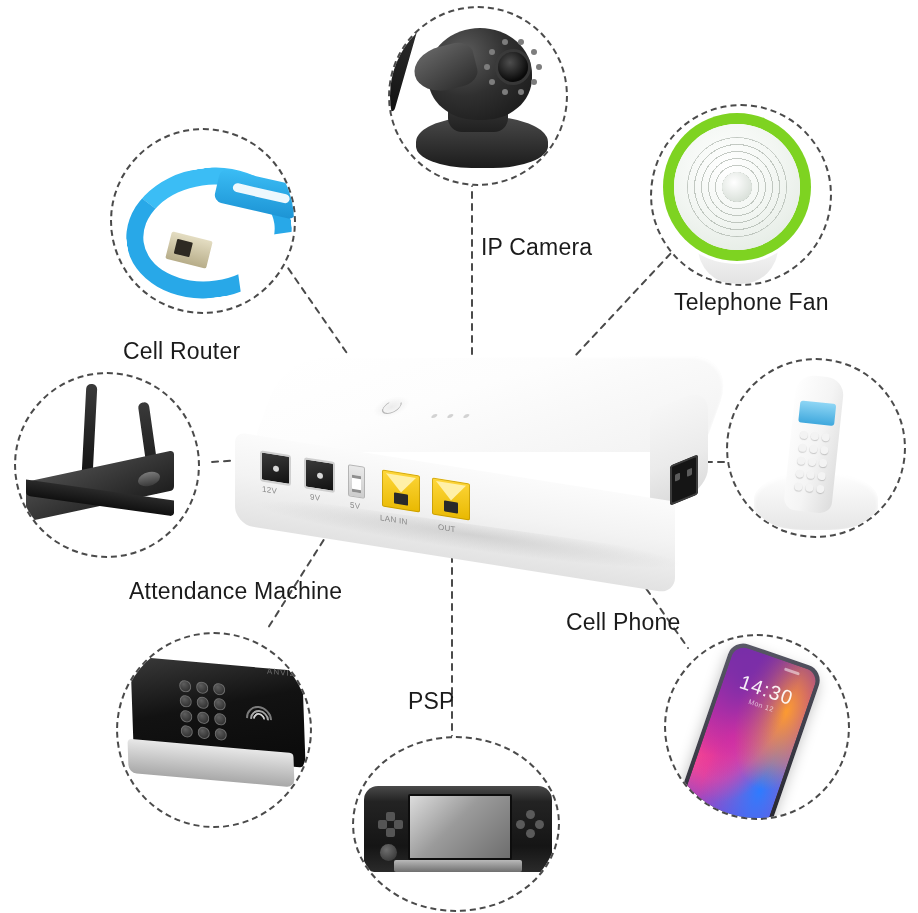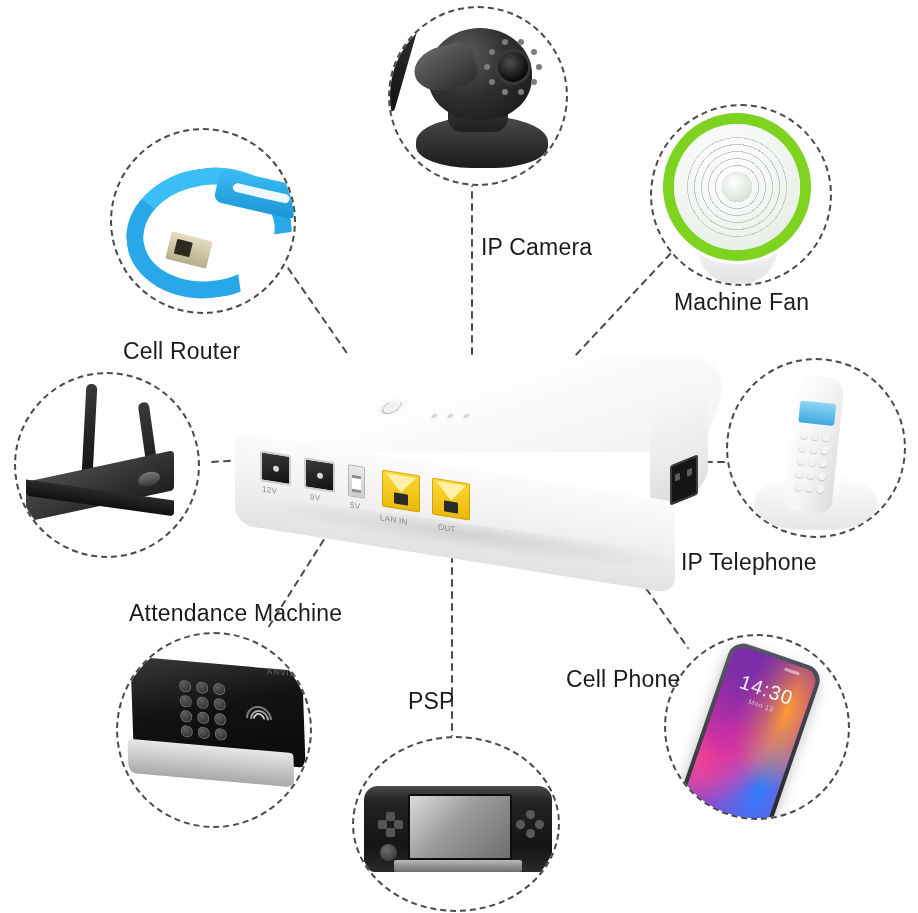--- a/index.html
+++ b/index.html
@@ -679,21 +679,21 @@
 
   <div class="node" style="left:650px; top:104px; width:182px; height:182px;">
     <div class="node-art">
       <div class="fan-stand"></div>
       <div class="fan-body">
         <div class="fan-grill"></div>
         <div class="fan-hub"></div>
       </div>
     </div>
   </div>
-  <div class="label" style="left:674px; top:289px;">Machine Fan</div>
+  <div class="label" style="left:674px; top:289px;">Telephone Fan</div>
 
   <div class="node" style="left:14px; top:372px; width:186px; height:186px;">
     <div class="node-art">
       <div class="rt-ant a1"></div>
       <div class="rt-ant a2"></div>
       <div class="rt-top"></div>
       <div class="rt-front"></div>
       <div class="rt-knob"></div>
     </div>
   </div>
@@ -717,21 +717,20 @@
             <i style="left: 0px; top: 39px;"></i>
             <i style="left: 11px; top: 39px;"></i>
             <i style="left: 22px; top: 39px;"></i>
             <i style="left: 0px; top: 52px;"></i>
             <i style="left: 11px; top: 52px;"></i>
             <i style="left: 22px; top: 52px;"></i>
           </div>
       </div>
     </div>
   </div>
-  <div class="label" style="left:681px; top:549px;">IP Telephone</div>
 
   <div class="node" style="left:116px; top:632px; width:196px; height:196px;">
     <div class="node-art">
       <div class="att-body"></div>
       <div class="att-foot"></div>
       <div class="att-keys">
           <i style="left: 0px; top: 0px;"></i>
           <i style="left: 17px; top: 0px;"></i>
           <i style="left: 34px; top: 0px;"></i>
           <i style="left: 0px; top: 15px;"></i>
@@ -745,34 +744,34 @@
           <i style="left: 34px; top: 45px;"></i>
         </div>
       <div class="att-wave">
           <i style="width: 8px; height: 8px; left: 7px; top: 7px; opacity: 1;"></i>
           <i style="width: 15px; height: 15px; left: 3.5px; top: 3.5px; opacity: 0.78;"></i>
           <i style="width: 22px; height: 22px; left: 0px; top: 0px; opacity: 0.56;"></i>
         </div>
       <div class="att-brand">ANVIZ</div>
     </div>
   </div>
-  <div class="label" style="left:129px; top:600px;text-align:right;">Attendance Machine</div>
+  <div class="label" style="left:129px; top:578px;text-align:right;">Attendance Machine</div>
 
   <div class="node" style="left:664px; top:634px; width:186px; height:186px;">
     <div class="node-art">
       <div class="phone-body">
         <div class="phone-screen">
           <div class="phone-notch"></div>
           <div class="phone-time">14:30</div>
           <div class="phone-date">Mon 12</div>
         </div>
       </div>
     </div>
   </div>
-  <div class="label" style="left:566px; top:666px;">Cell Phone</div>
+  <div class="label" style="left:566px; top:609px;">Cell Phone</div>
 
   <div class="node" style="left:352px; top:736px; width:208px; height:176px;">
     <div class="node-art">
       <div class="psp-body">
         <div class="psp-screen"></div>
         <div class="psp-dpad">
           <i></i>
             <i></i>
             <i></i>
             <i></i>

